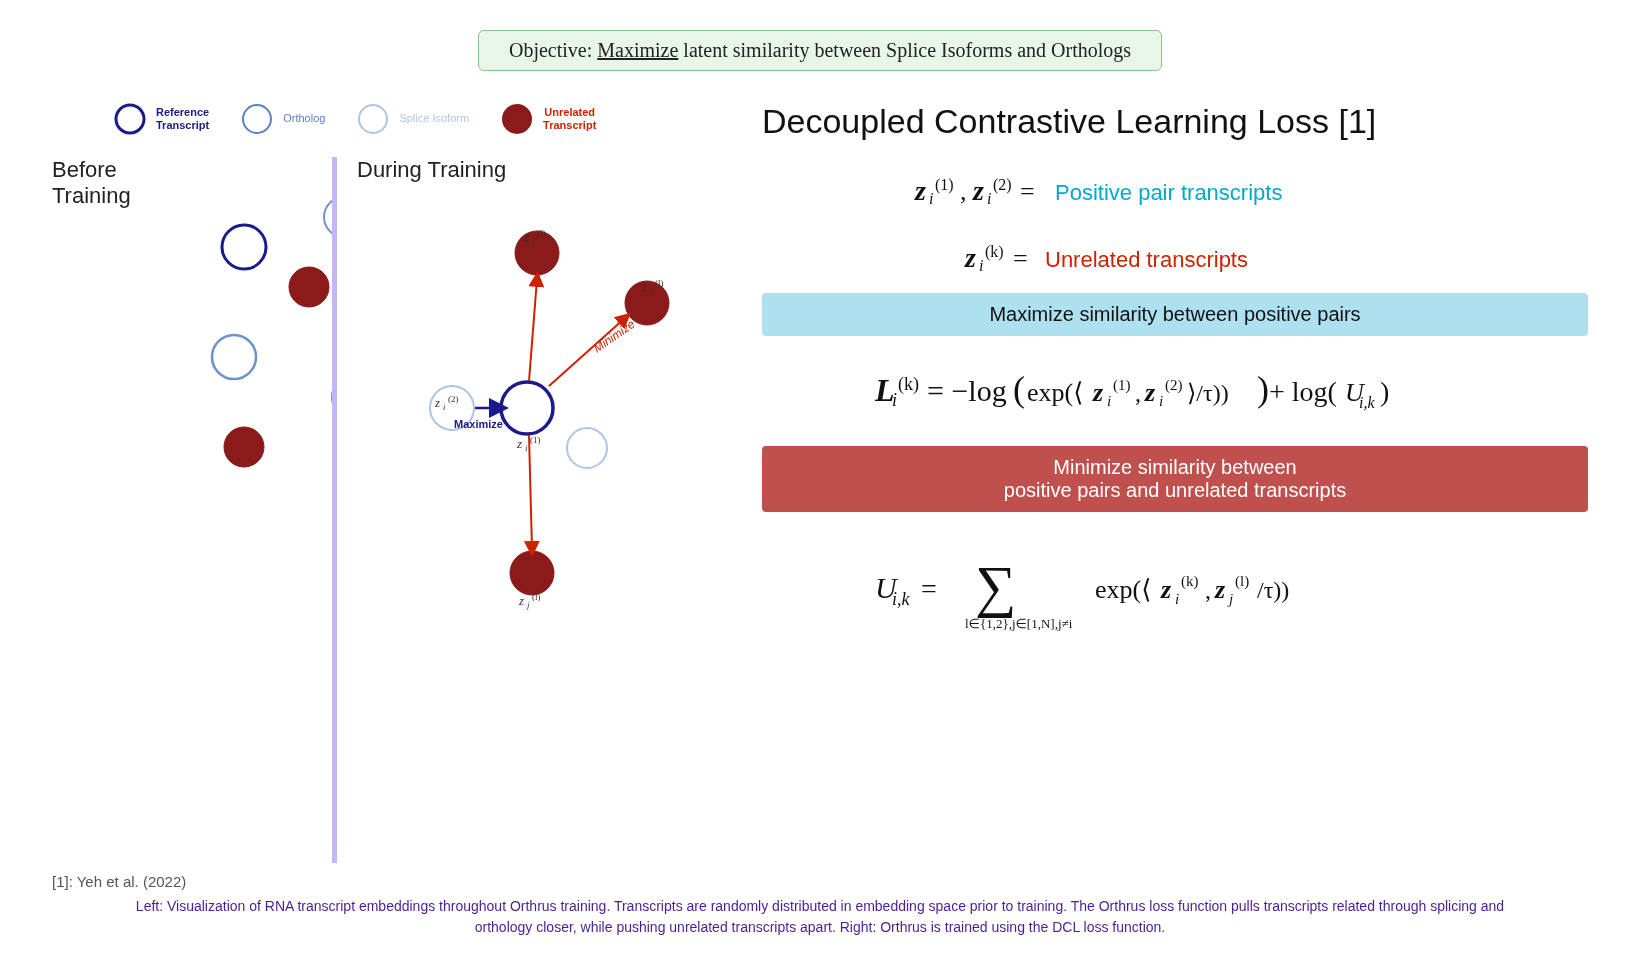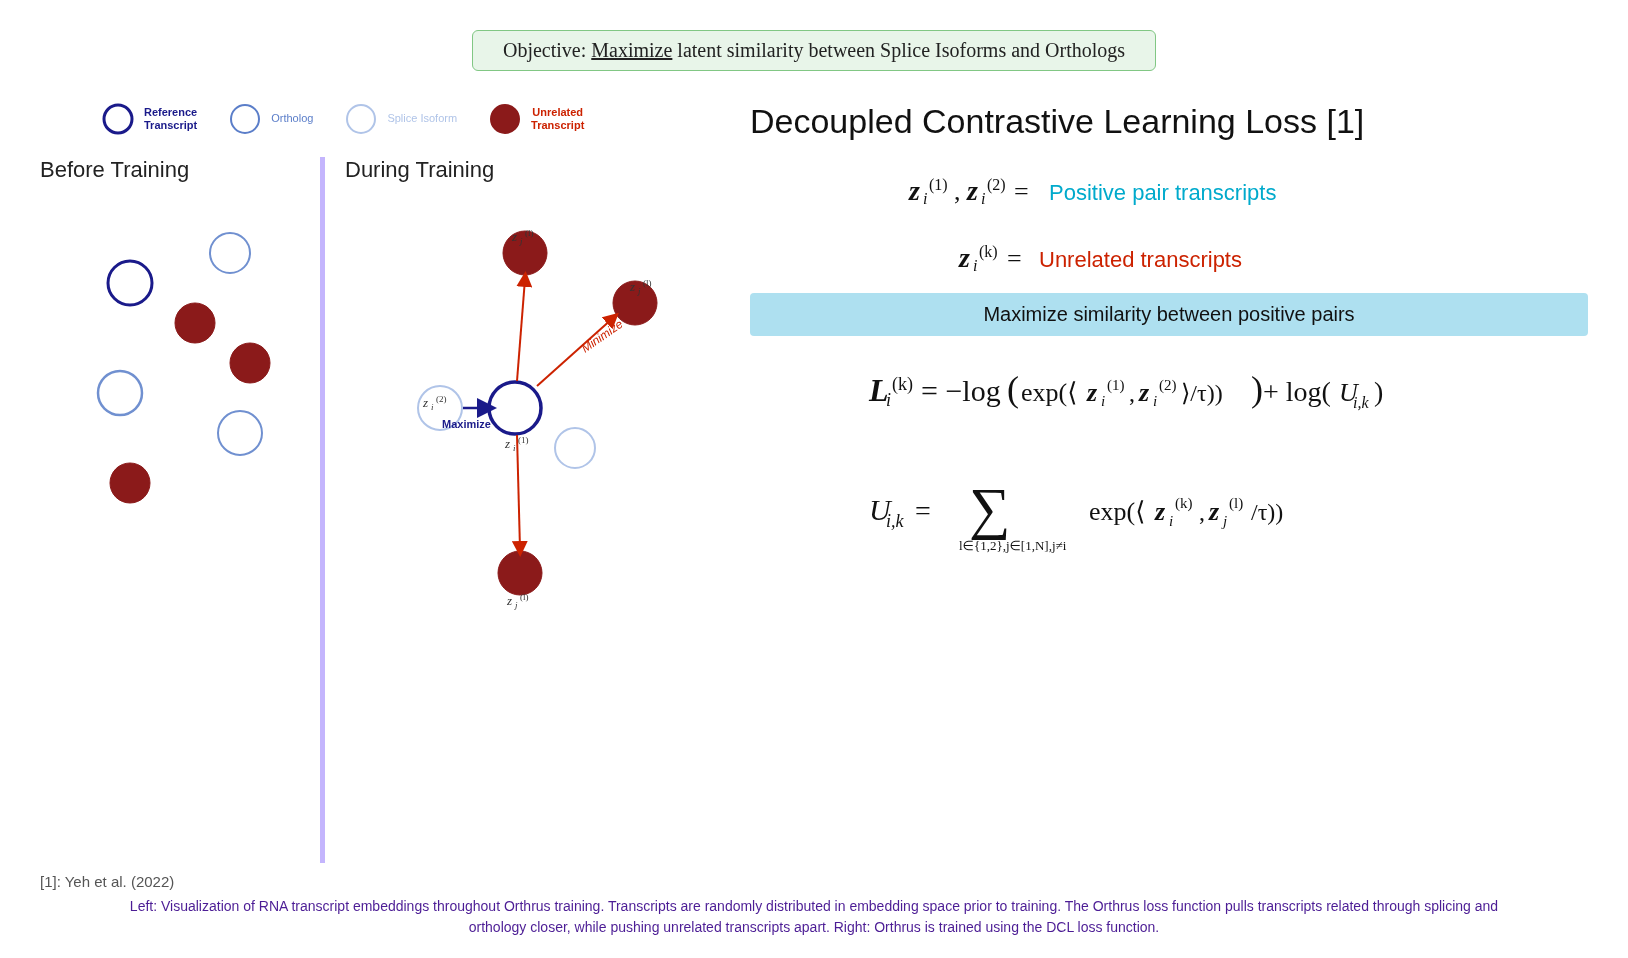--- a/index.html
+++ b/index.html
@@ -8,21 +8,21 @@
       font-family: 'Georgia', serif;
       width: 1628px;
       min-height: 958px;
       overflow: hidden;
       position: relative;
     }
 
     .page-container {
       width: 1628px;
       min-height: 958px;
-      padding: 30px 40px 20px 40px;
+      padding: 30px 40px 20px 52px;
       display: flex;
       flex-direction: column;
       align-items: center;
     }
 
     
     .objective-banner {
       background: #e8f5e9;
       border: 1.5px solid #81c784;
       border-radius: 6px;
@@ -84,21 +84,21 @@
     .training-sections {
       display: flex;
       width: 100%;
       position: relative;
       flex: 1;
     }
 
     .before-training {
       width: 280px;
       display: flex;
-      flex-direction: column;
+      flex-direction: row;
     }
 
     .section-title {
       font-size: 22px;
       color: #222;
       margin-bottom: 10px;
       font-family: Arial, sans-serif;
       font-weight: 400;
     }
 
@@ -343,20 +343,24 @@
           <text x="300" y="44" font-family="Times New Roman" font-size="15" fill="#111">(2)</text>
           <text x="322" y="55" font-family="Times New Roman" font-size="24" fill="#111">⟩/τ))</text>
           <text x="392" y="55" font-family="Times New Roman" font-size="36" fill="#111">)</text>
           <text x="404" y="55" font-family="Times New Roman" font-size="28" fill="#111"> + log(</text>
           <text x="480" y="55" font-family="Times New Roman" font-size="26" font-style="italic" fill="#111">U</text>
           <text x="494" y="62" font-family="Times New Roman" font-size="16" font-style="italic" fill="#111">i,k</text>
           <text x="515" y="55" font-family="Times New Roman" font-size="28" fill="#111">)</text>
         </svg>
       </div>
 
+      <div class="red-box">
+        <span>Minimize similarity between</span><br>
+        <span>positive pairs and unrelated transcripts</span>
+      </div>
 
       <div style="text-align:center; margin: 14px 0;">
         <svg width="620" height="100">
 
           <text x="10" y="60" font-family="Times New Roman" font-size="30" font-style="italic" fill="#111">U</text>
           <text x="27" y="67" font-family="Times New Roman" font-size="18" font-style="italic" fill="#111">i,k</text>
           <text x="56" y="60" font-family="Times New Roman" font-size="28" fill="#111"> = </text>
 
           <text x="110" y="68" font-family="Times New Roman" font-size="58" fill="#111">∑</text>
 

